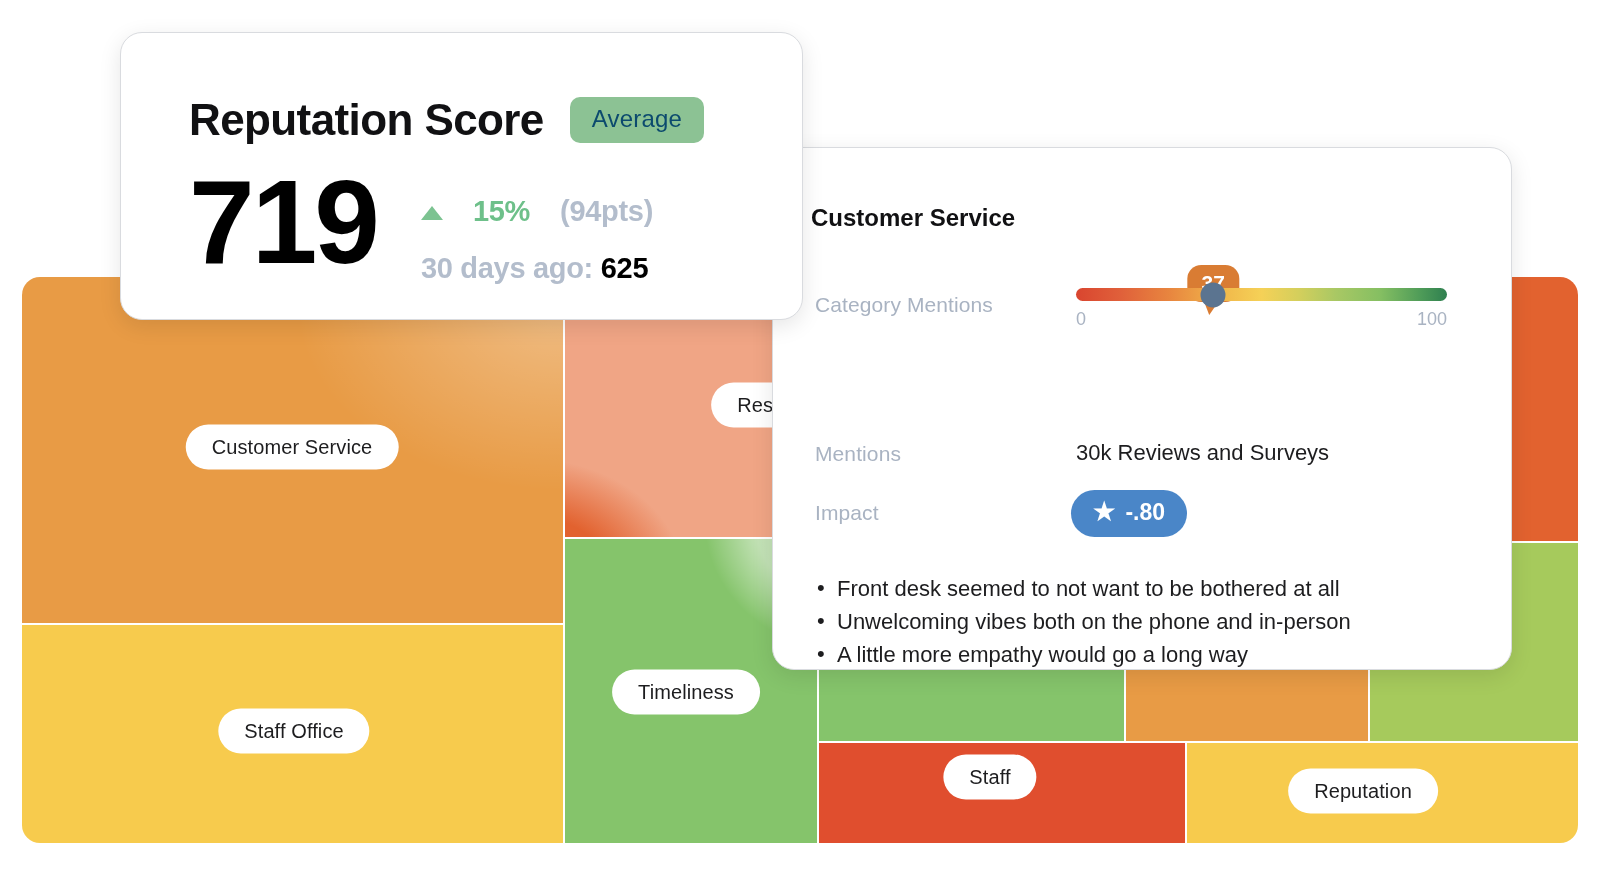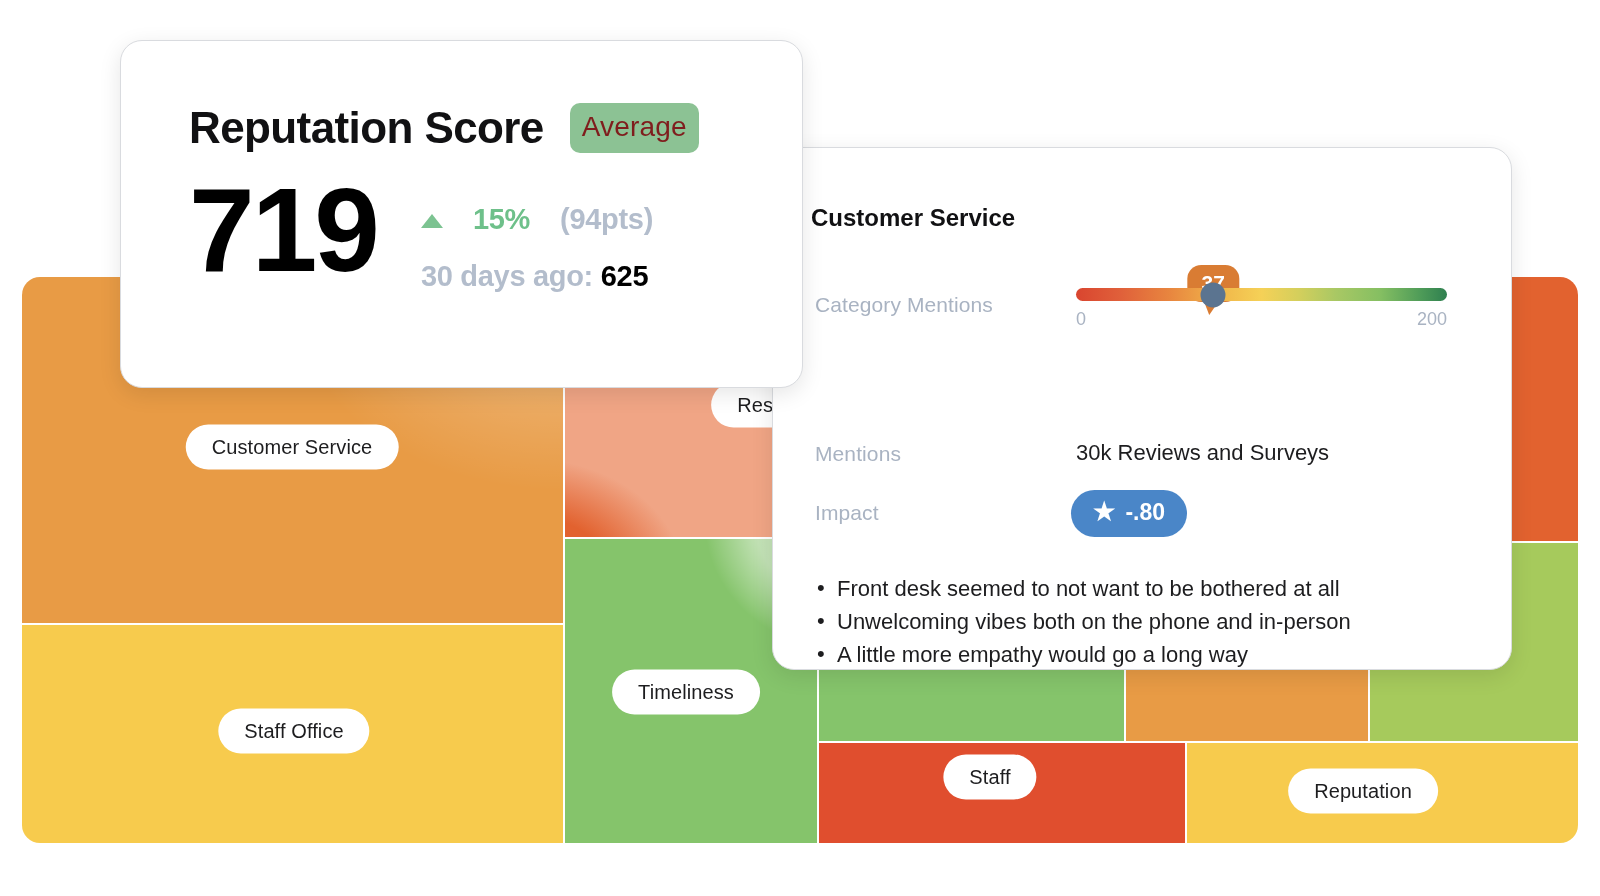--- a/index.html
+++ b/index.html
@@ -39,29 +39,29 @@
   }
 
   
   .card {
     position: absolute;
     background: #ffffff;
     border-radius: 22px;
     border: 1px solid #d9dbdf;
     box-shadow: 0 6px 22px rgba(0,0,0,.10);
   }
-  #score-card { left: 120px; top: 32px; width: 683px; height: 348px; z-index: 30; margin-top: 8px; }
+  #score-card { left: 120px; top: 32px; width: 683px; height: 288px; z-index: 30; }
   #detail-card { left: 772px; top: 147px; width: 740px; height: 523px; z-index: 20; }
 
   
   .score-head { display: flex; align-items: center; gap: 26px; padding: 62px 0 0 68px; }
   .score-title { font-size: 44px; font-weight: bold; color: #111113; letter-spacing: -.6px; }
   .badge-average {
-    background: #8cc294; color: #7f1d1d;
-    font-size: 28px; padding: 8px 12px 10px;
+    background: #8cc294; color: #0c4a6e;
+    font-size: 24px; padding: 8px 22px 10px;
     border-radius: 10px; letter-spacing: .2px;
   }
   .score-body { display: flex; align-items: flex-start; padding: 16px 0 0 68px; }
   .score-num {
     font-size: 118px; font-weight: bold; color: #000;
     line-height: 1.05; letter-spacing: -3px;
   }
   .score-side { padding: 34px 0 0 44px; }
   .delta-row { display: flex; align-items: center; gap: 30px; }
   .tri-up {
@@ -205,21 +205,21 @@
 
     <div class="detail-label" id="lbl-sentiment">Category Mentions</div>
 
     <div class="sent-wrap">
       <div class="sent-bubble">37</div>
       <div class="sent-bar">
         <div class="sent-knob"></div>
       </div>
       <div class="sent-ticks">
         <span>0</span>
-        <span>200</span>
+        <span>100</span>
       </div>
     </div>
 
     <div class="detail-label" id="lbl-mentions">Mentions</div>
     <div class="mentions-val">30k Reviews and Surveys</div>
 
     <div class="detail-label" id="lbl-impact">Impact</div>
     <div class="impact-badge">
       <span class="star-glyph">★</span>
       <span>-.80</span>

